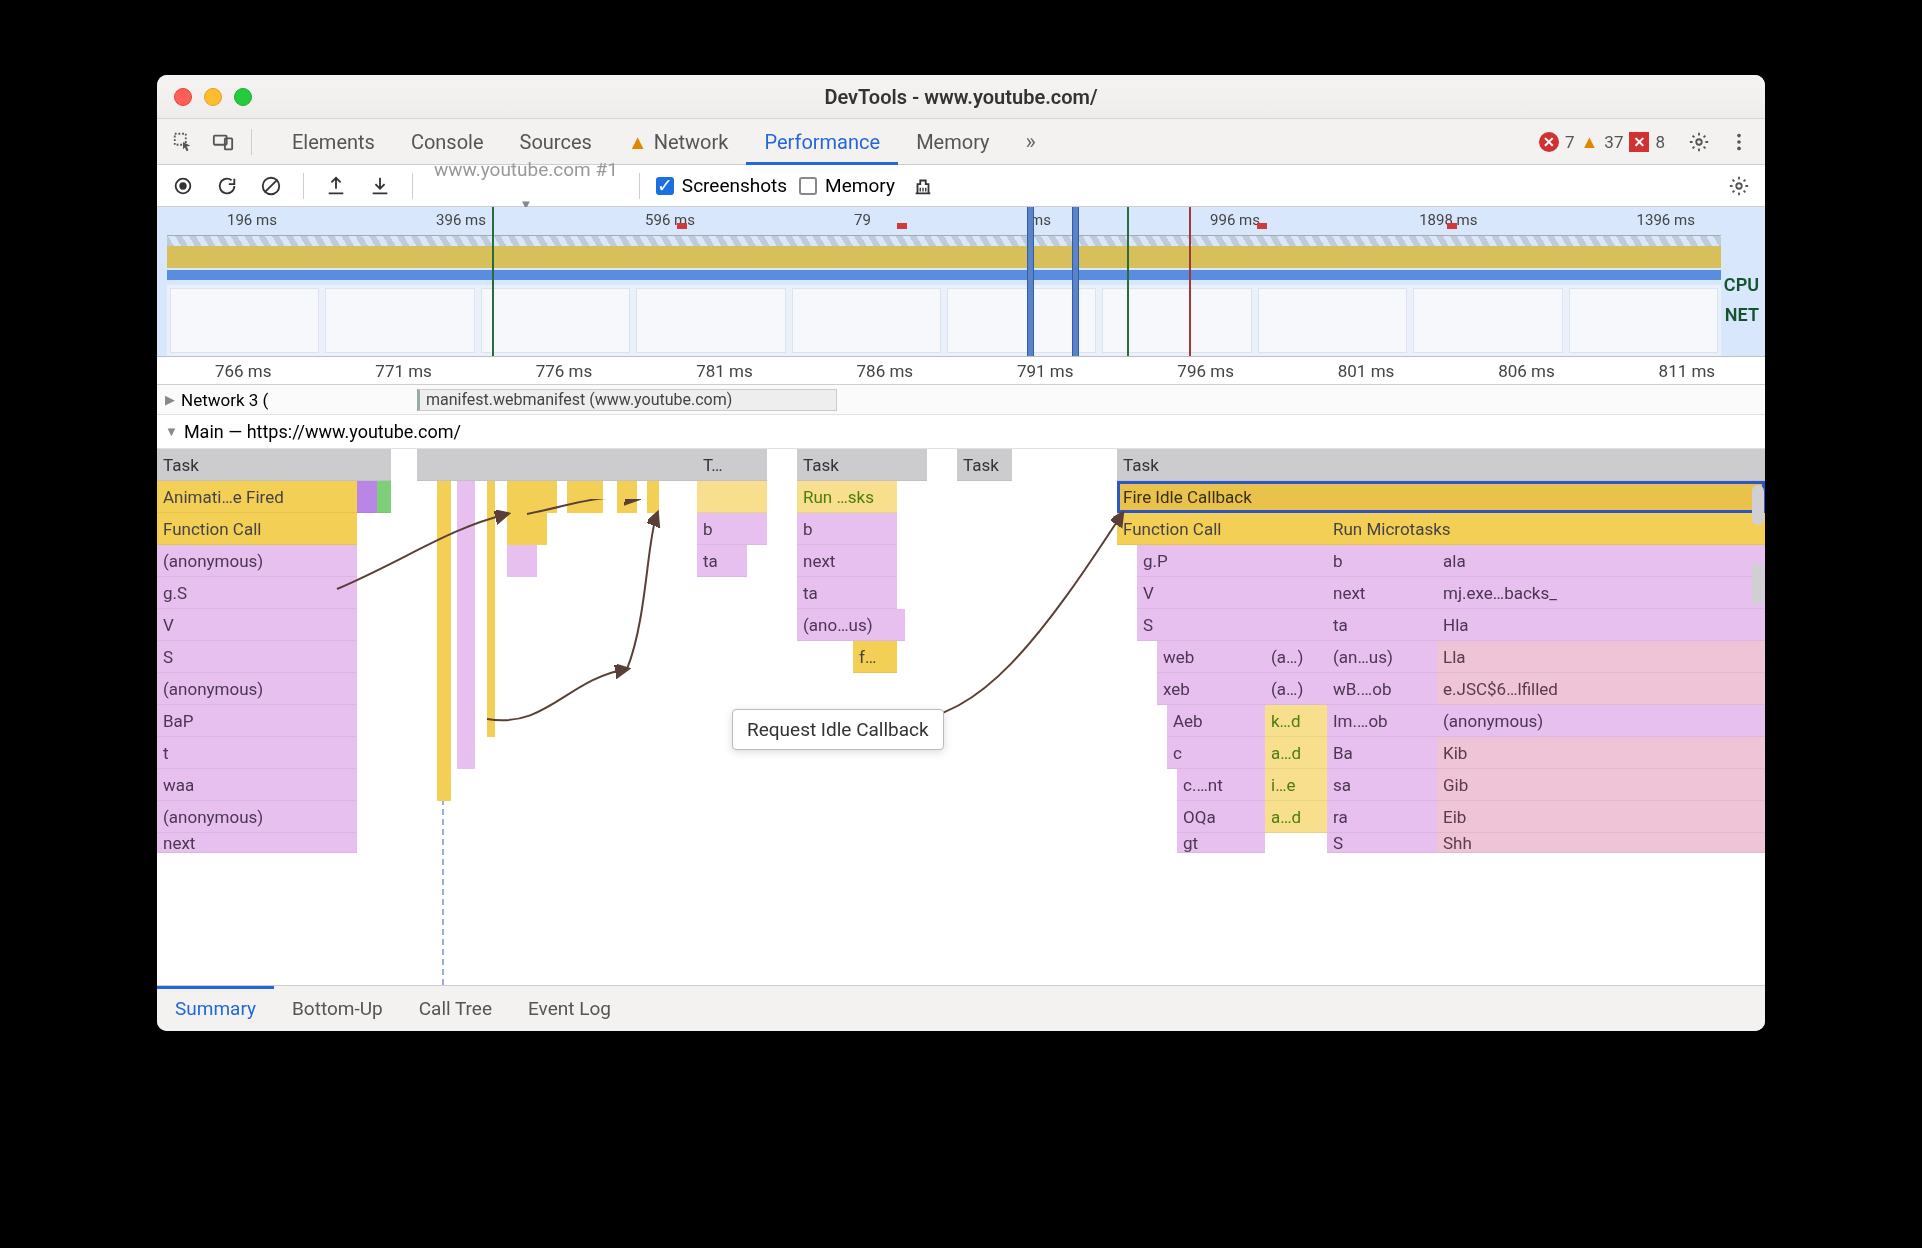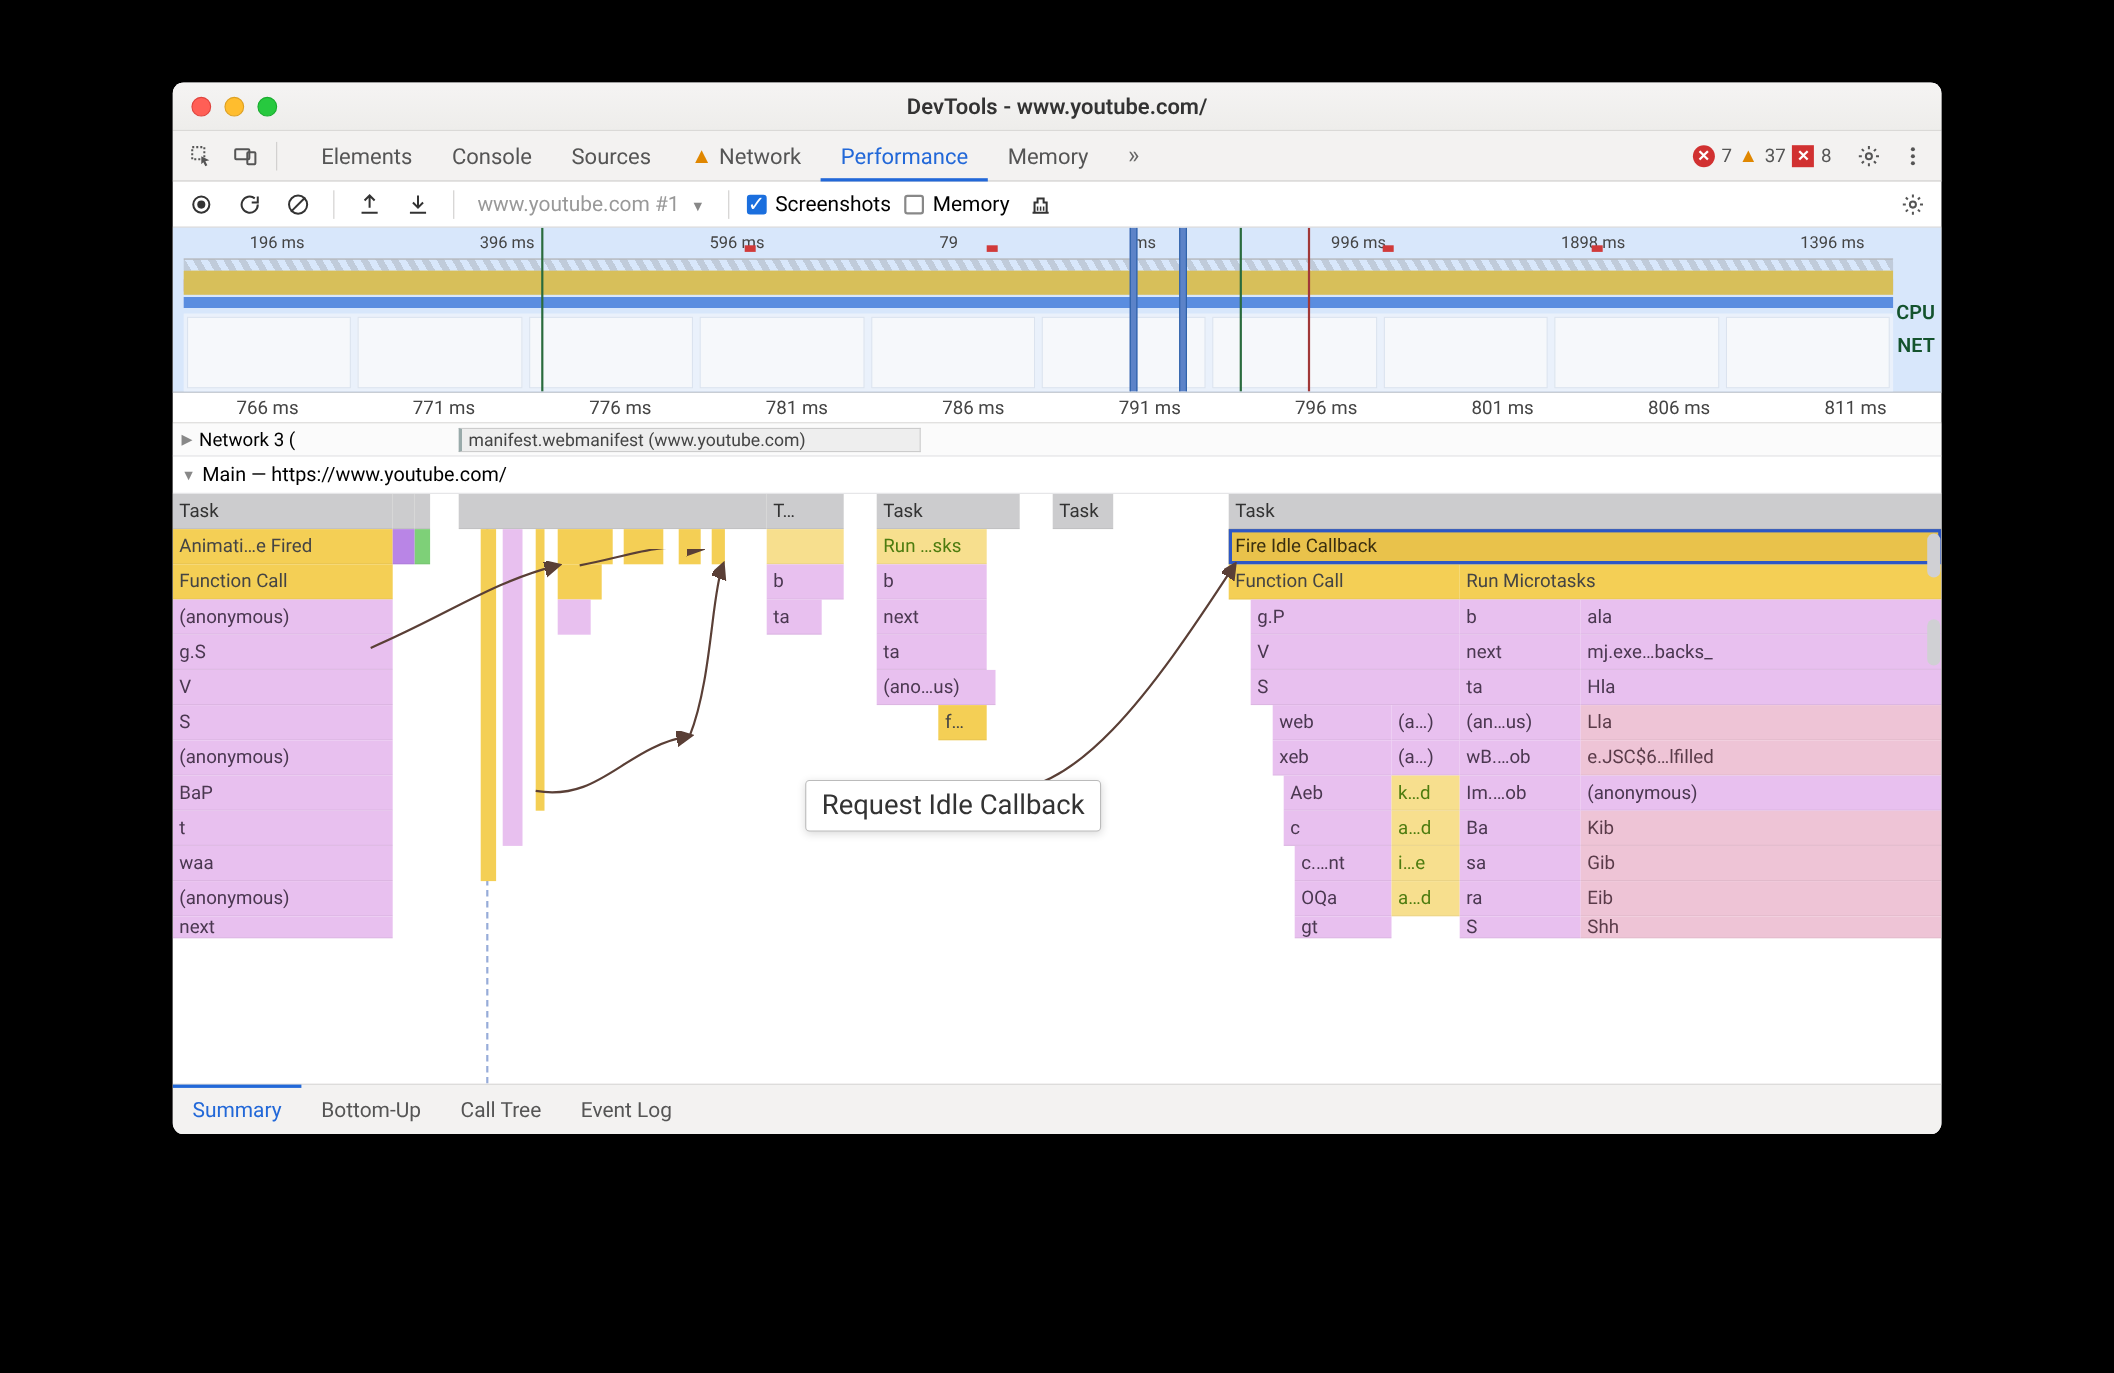--- a/index.html
+++ b/index.html
@@ -99,20 +99,21 @@
     padding: 0 10px;
     gap: 12px;
     font-size: 19px;
   }
   .vdiv { width:1px; height:26px; background:#cfcecc; margin:0 4px; }
   .select {
     color: #999;
     display:flex; align-items:center; gap:10px;
     border:1px solid transparent;
     padding:2px 4px;
+    flex-direction:column;
   }
   .select .tri::after { content:"▼"; color:#888; font-size:13px; }
   .checkbox-row { display:flex; align-items:center; gap:8px; }
   .chk { width:18px; height:18px; border:2px solid #888; border-radius:3px; display:inline-flex; align-items:center; justify-content:center; }
   .chk.checked { background:#1b6fde; border-color:#1b6fde; color:#fff; }
 
   
   .overview {
     height: 150px;
     background: #d8e7fb;
@@ -214,21 +215,21 @@
   .c-yd     { background:#e9c24b; color:#3a2f10; }
   .c-purple { background:#b985e6; }
   .c-green  { background:#7ed078; }
   .selected-outline { outline:3px solid #2d57c5; outline-offset:-3px; }
 
   .vline { position:absolute; top:0; bottom:0; width:0; border-left:2px dashed #6b89c9; opacity:.7; }
 
   .tooltip {
     position:absolute;
     background:#fff; border:1px solid #bbb; border-radius:4px;
-    padding:8px 14px; font-size:25px; color:#333;
+    padding:8px 14px; font-size:19px; color:#333;
     box-shadow:0 2px 8px rgba(0,0,0,.15);
   }
 
   
   .detail-tabs {
     height:46px; border-top:1px solid #cfcecc; background:#f3f2f1;
     display:flex; align-items:center; gap:0; font-size:19px;
   }
   .dtab { padding:0 18px; height:46px; display:flex; align-items:center; color:#555; cursor:pointer;}
   .dtab.active { color:#2268d8; border-top:3px solid #2268d8; padding-bottom:3px;}

